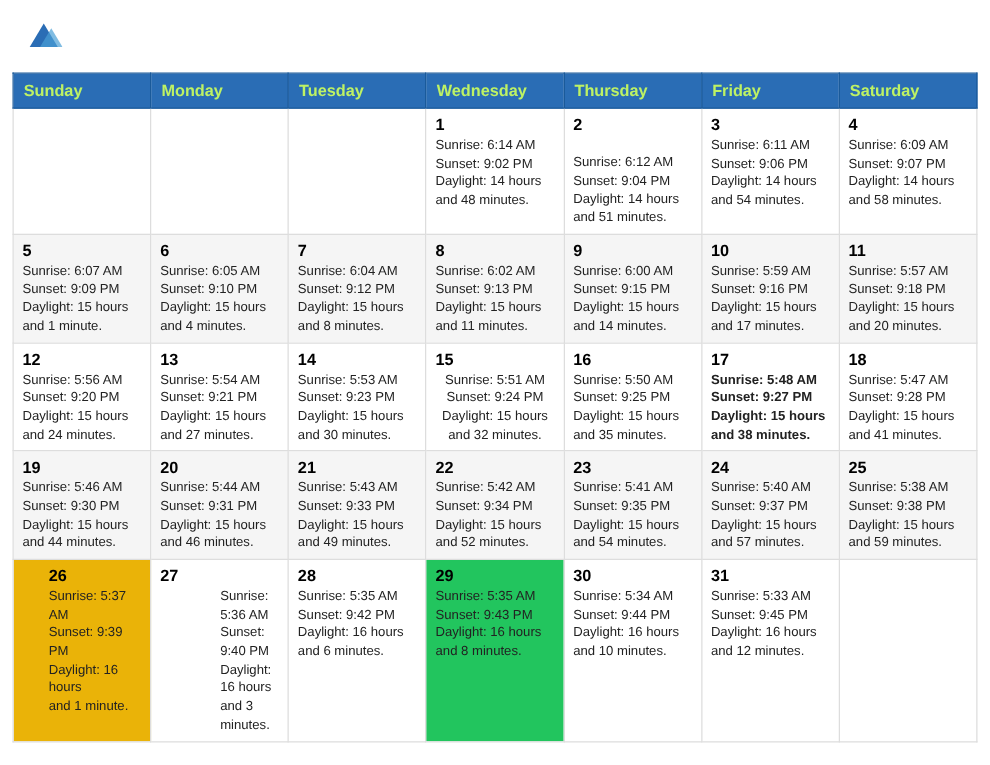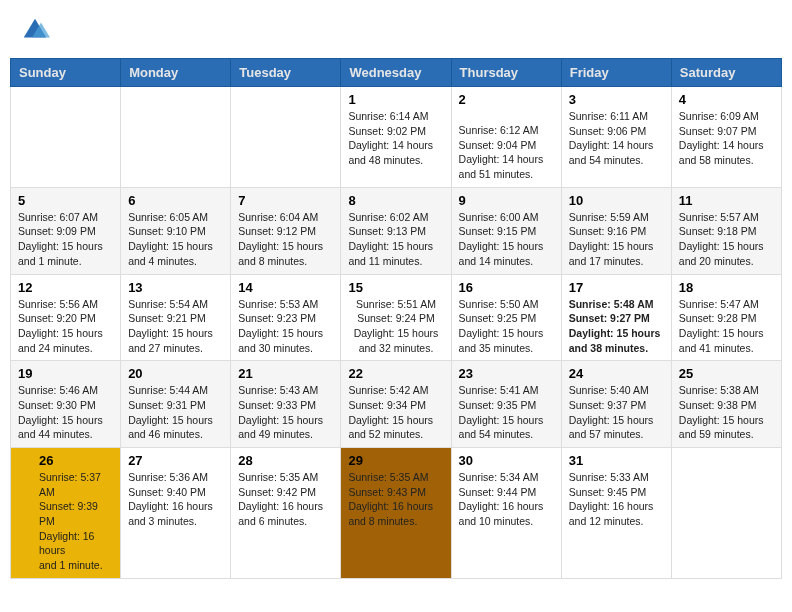--- a/index.html
+++ b/index.html
@@ -53,21 +53,21 @@
       font-size: 14px;
       color: #444;
     }
     .calendar {
       width: 100%;
       border-collapse: collapse;
       border: 1px solid #ccc;
     }
     .calendar th {
       background-color: #2a6db5;
-      color: #e5e5e5;
+      color: #bef264;
       text-align: left;
       padding: 6px 8px;
       font-size: 13px;
       border: 1px solid #1a5a9a;
     }
     .calendar td {
       vertical-align: top;
       padding: 5px 7px;
       border: 1px solid #ddd;
       width: calc(100% / 7);
@@ -319,33 +319,33 @@
       <tr>
         <td style="background-color: #eab308; padding-left: 28px;">
           <span class="day-number">26</span>
           <div class="day-info" style="white-space: pre-line;">Sunrise: 5:37 AM
 Sunset: 9:39 PM
 Daylight: 16 hours
 and 1 minute.</div>
         </td>
         <td style="background-color: rgb(255, 255, 255);">
           <span class="day-number">27</span>
-          <div class="day-info" style="white-space: pre-line;">Sunrise: 5:36 AM
+          <div class="day-info" style="white-space: pre-line; margin-left: 48px;">Sunrise: 5:36 AM
 Sunset: 9:40 PM
 Daylight: 16 hours
 and 3 minutes.</div>
         </td>
         <td style="background-color: rgb(255, 255, 255);">
           <span class="day-number">28</span>
           <div class="day-info" style="white-space: pre-line;">Sunrise: 5:35 AM
 Sunset: 9:42 PM
 Daylight: 16 hours
 and 6 minutes.</div>
         </td>
-        <td style="background-color: #a16207;">
+        <td style="background-color: #22c55e;">
           <span class="day-number">29</span>
           <div class="day-info" style="white-space: pre-line;">Sunrise: 5:35 AM
 Sunset: 9:43 PM
 Daylight: 16 hours
 and 8 minutes.</div>
         </td>
         <td style="background-color: rgb(255, 255, 255);">
           <span class="day-number">30</span>
           <div class="day-info" style="white-space: pre-line;">Sunrise: 5:34 AM
 Sunset: 9:44 PM

